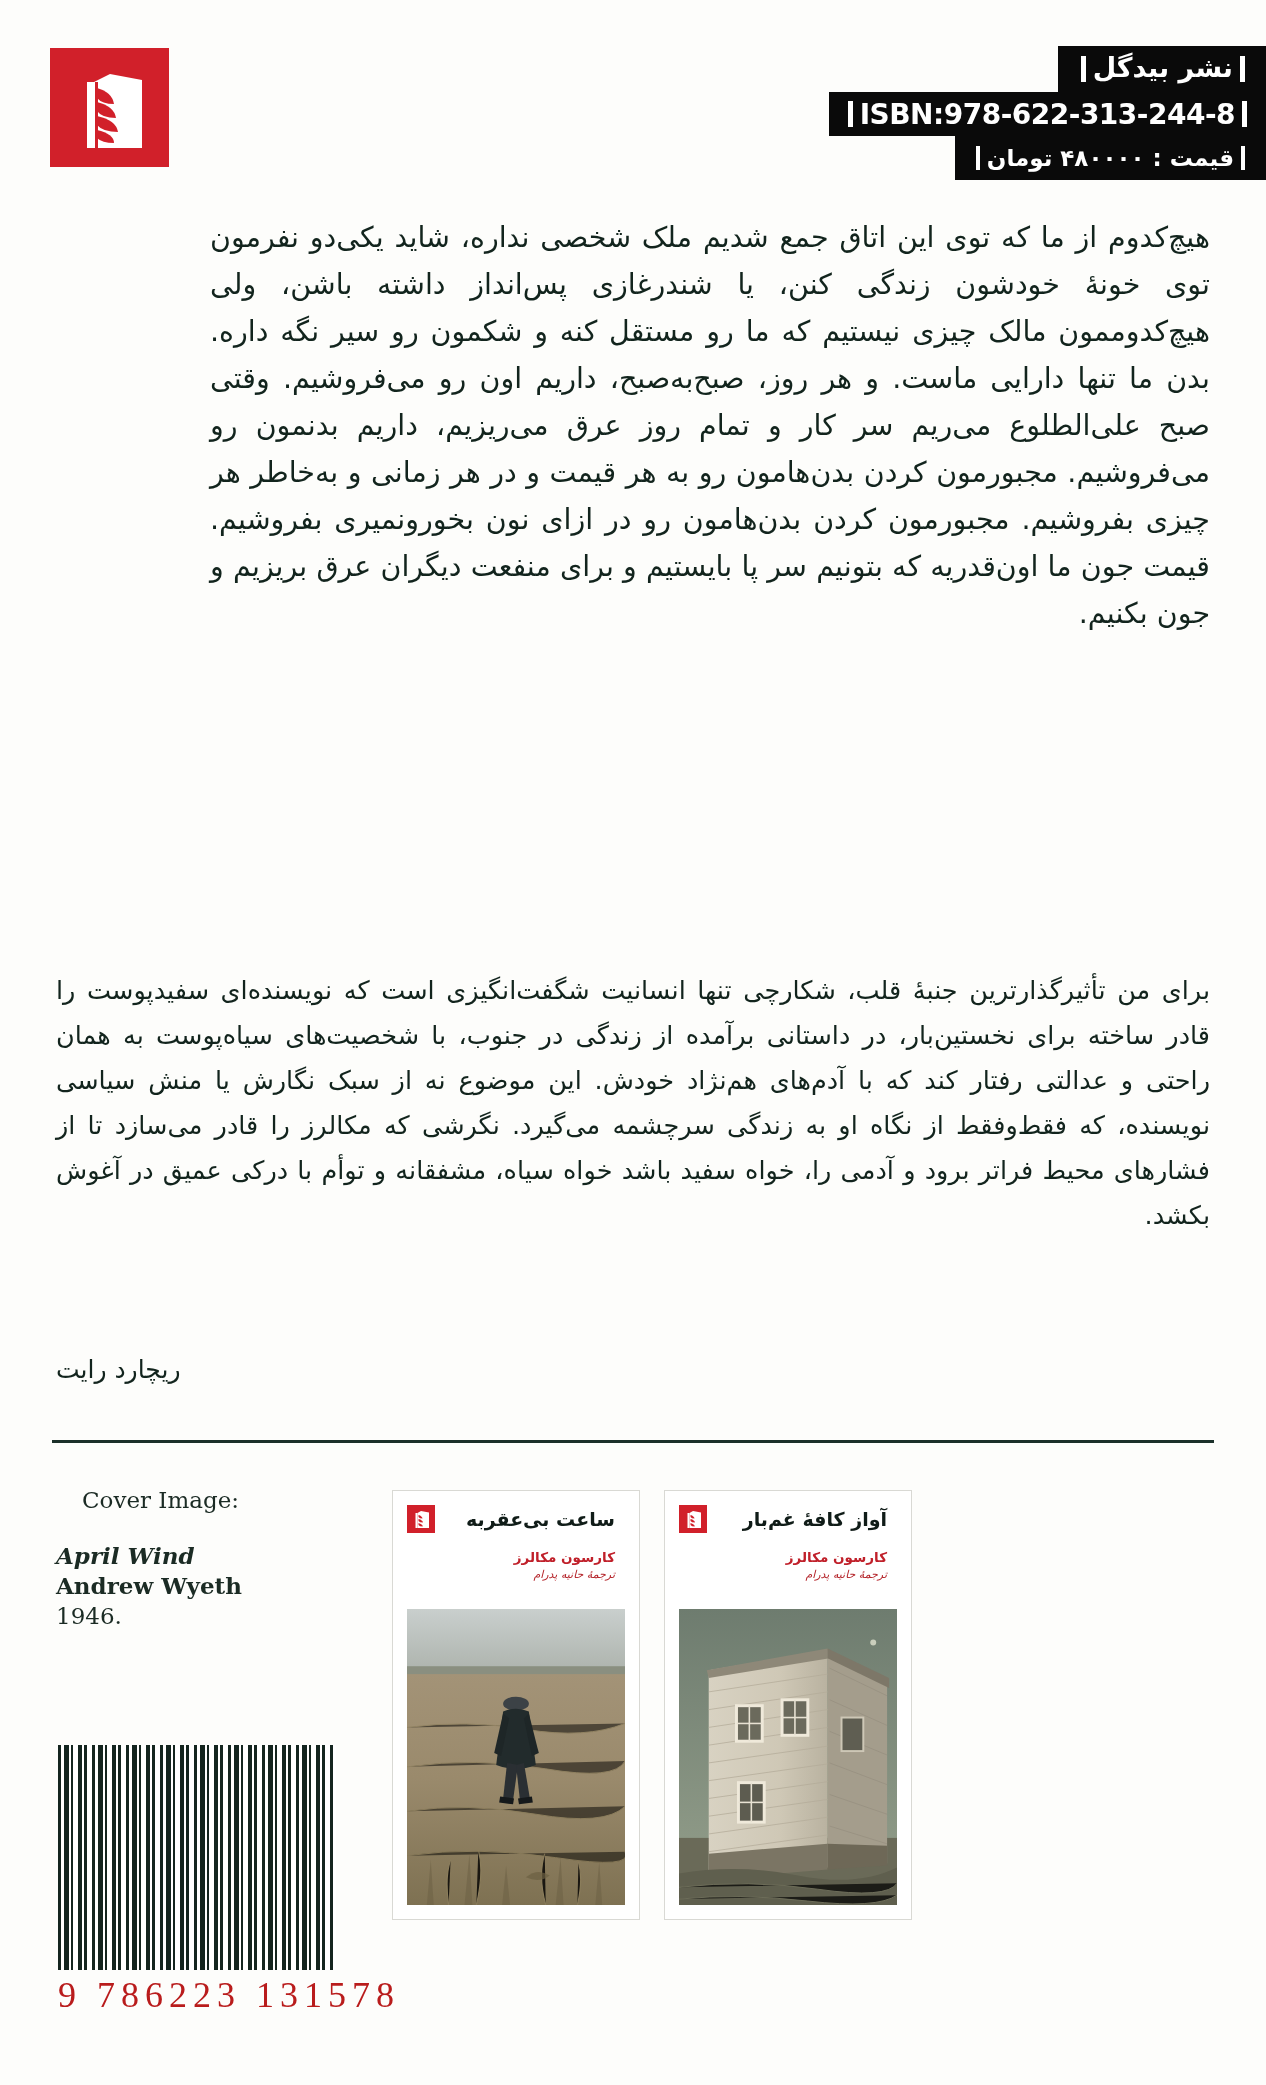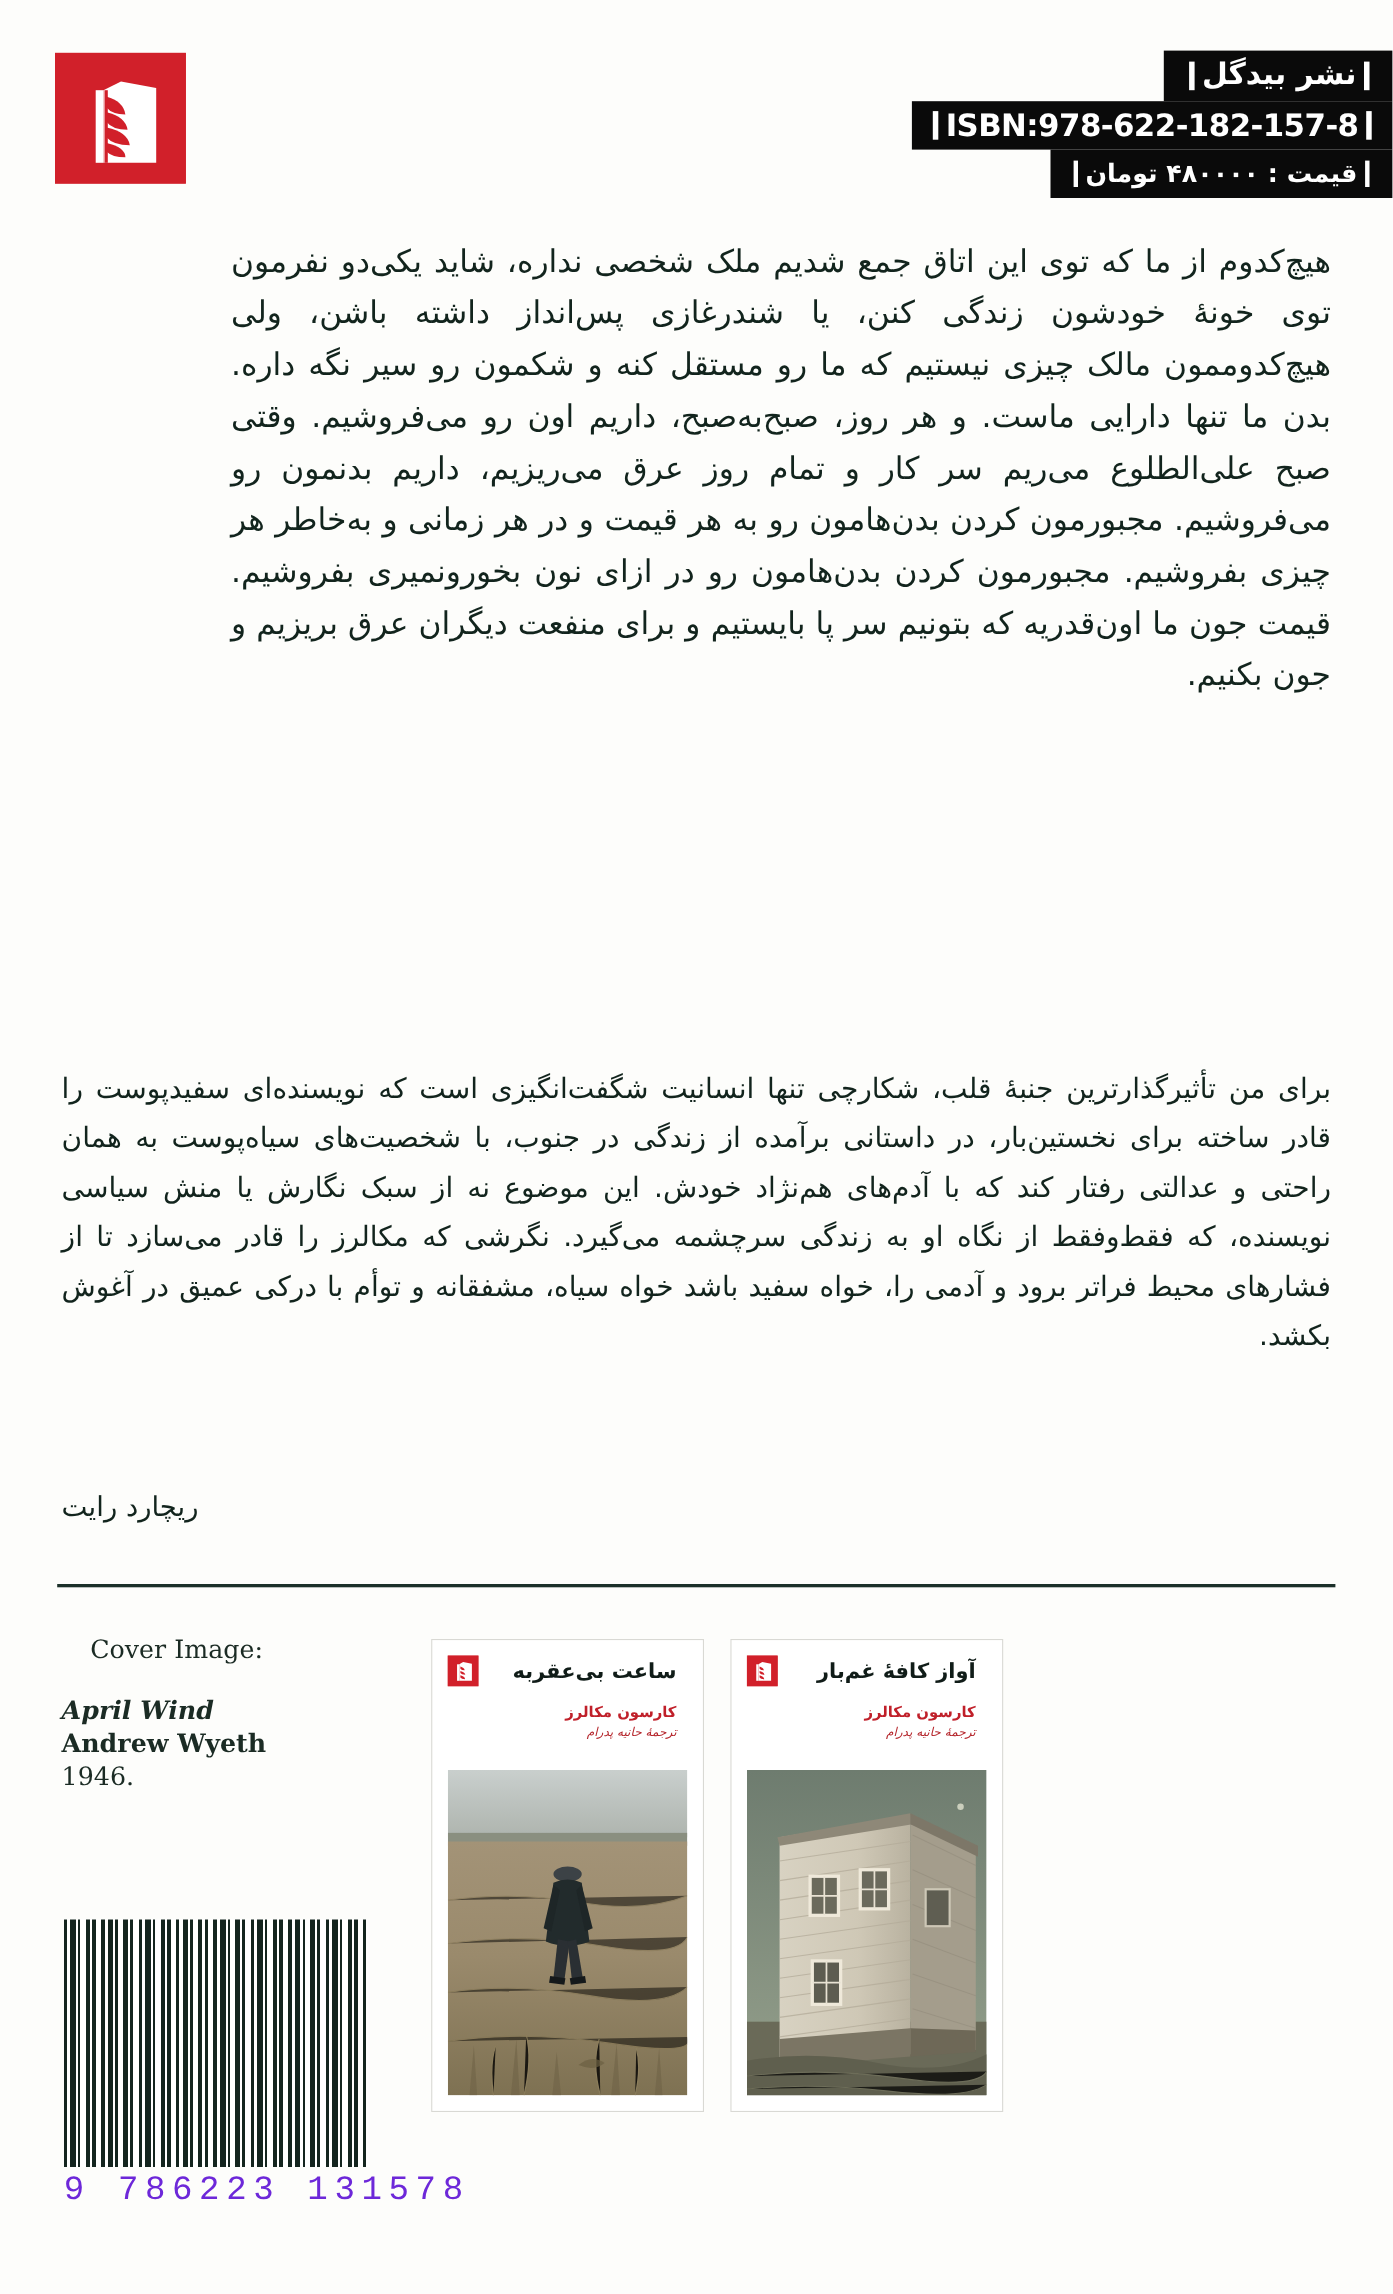--- a/index.html
+++ b/index.html
@@ -146,24 +146,24 @@
       repeating-linear-gradient(90deg,
         #14251f 0px,#14251f 3px, #ffffff 3px,#ffffff 6px,
         #14251f 6px,#14251f 11px, #ffffff 11px,#ffffff 13px,
         #14251f 13px,#14251f 15px, #ffffff 15px,#ffffff 20px,
         #14251f 20px,#14251f 24px, #ffffff 24px,#ffffff 26px,
         #14251f 26px,#14251f 29px, #ffffff 29px,#ffffff 34px
       );
   }
   .barcode-digits{
     margin-top:4px;
-    font-family:Liberation Mono, monospace;
-    font-size:31px;
+    font-family:Liberation Serif, serif;
+    font-size:36px;
     letter-spacing:6px;
-    color:#6d28d9;
+    color:#b91c1c;
     white-space:nowrap;
   }
 
   
   .mini-covers{
     position:absolute;
     left:392px;
     top:1490px;
     display:flex;
     gap:24px;
@@ -236,21 +236,21 @@
   </div>
 
   <div class="badges">
     <div class="badge badge-publisher">
       <span class="bar"></span>
       <span class="txt">نشر بیدگل</span>
       <span class="bar"></span>
     </div>
     <div class="badge badge-isbn">
       <span class="bar"></span>
-      <span class="txt">ISBN:978-622-182-157-8</span>
+      <span class="txt">ISBN:978-622-313-244-8</span>
       <span class="bar"></span>
     </div>
     <div class="badge badge-price">
       <span class="bar"></span>
       <span class="txt">قیمت : ۴۸۰۰۰۰ تومان</span>
       <span class="bar"></span>
     </div>
   </div>
 
   <div class="quote-block">هیچ‌کدوم از ما که توی این اتاق جمع شدیم ملک شخصی نداره، شاید یکی‌دو نفرمون توی خونهٔ خودشون زندگی کنن، یا شندرغازی پس‌انداز داشته باشن، ولی هیچ‌کدوممون مالک چیزی نیستیم که ما رو مستقل کنه و شکمون رو سیر نگه داره. بدن ما تنها دارایی ماست. و هر روز، صبح‌به‌صبح، داریم اون رو می‌فروشیم. وقتی صبح علی‌الطلوع می‌ریم سر کار و تمام روز عرق می‌ریزیم، داریم بدنمون رو می‌فروشیم. مجبورمون کردن بدن‌هامون رو به هر قیمت و در هر زمانی و به‌خاطر هر چیزی بفروشیم. مجبورمون کردن بدن‌هامون رو در ازای نون بخورونمیری بفروشیم. قیمت جون ما اون‌قدریه که بتونیم سر پا بایستیم و برای منفعت دیگران عرق بریزیم و جون بکنیم.</div>

